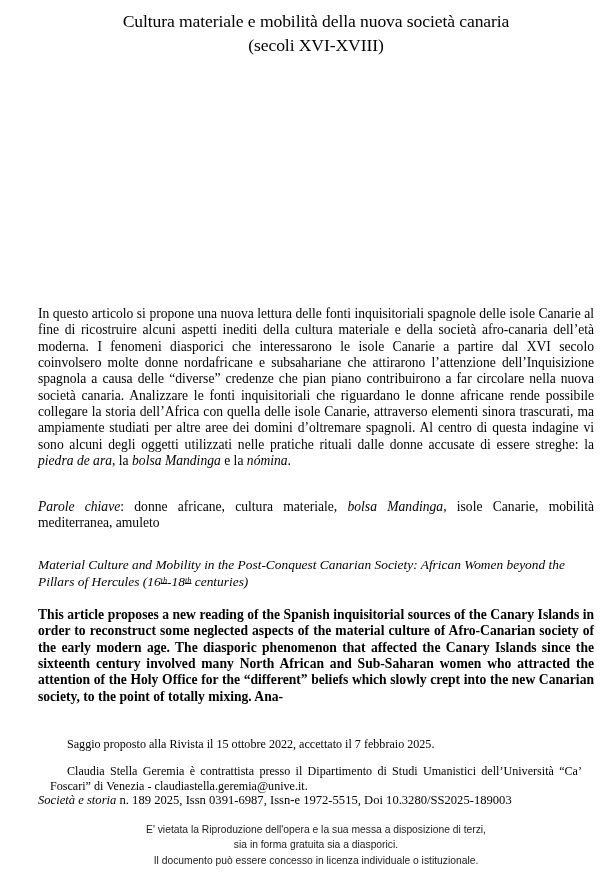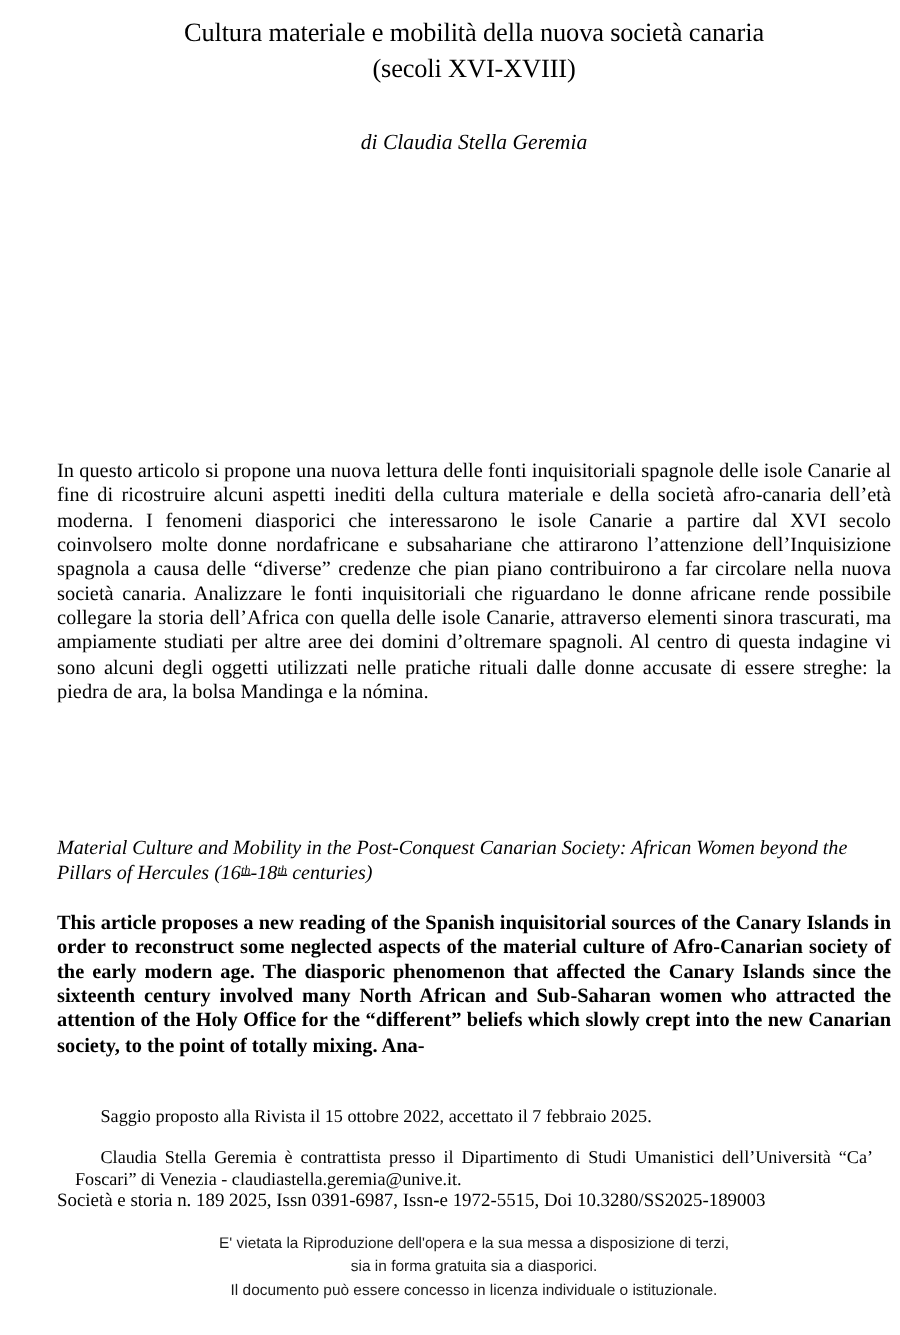--- a/index.html
+++ b/index.html
@@ -74,21 +74,21 @@
     text-align: left;
   }
   .abstract-en {
     top: 607px;
     font-size: 13.6px;
     line-height: 16.35px;
     text-align: justify;
     font-weight: bold;
   }
 
-  .it { }
+  .it { font-style: italic; }
   sup {
     font-size: 0.62em;
     vertical-align: 0.42em;
     line-height: 0;
     text-decoration: underline;
   }
 
   
   .footnote {
     position: absolute;
@@ -136,24 +136,24 @@
 </head>
 <body>
 
 <div class="page">
 
   <div class="title-block">
     <div class="title-line">Cultura materiale e mobilità della nuova società canaria</div>
     <div class="title-line">(secoli XVI-XVIII)</div>
   </div>
 
-  <div class="byline">di Claudia Stella Geremia</div>
 
   <div class="body-col abstract-it"><span>In questo articolo si propone una nuova lettura delle fonti inquisitoriali spagnole delle isole Canarie al fine di ricostruire alcuni aspetti inediti della cultura materiale e della società afro-canaria dell’età moderna. I fenomeni diasporici che interessarono le isole Canarie a partire dal XVI secolo coinvolsero molte donne nordafricane e subsahariane che attirarono l’attenzione dell’Inquisizione spagnola a causa delle “diverse” credenze che pian piano contribuirono a far circolare nella nuova società canaria. Analizzare le fonti inquisitoriali che riguardano le donne africane rende possibile collegare la storia dell’Africa con quella delle isole Canarie, attraverso elementi sinora trascurati, ma ampiamente studiati per altre aree dei domini d’oltremare spagnoli. Al centro di questa indagine vi sono alcuni degli oggetti utilizzati nelle pratiche rituali dalle donne accusate di essere streghe: la </span><span class="it">piedra de ara</span><span>, la </span><span class="it">bolsa Mandinga</span><span> e la </span><span class="it">nómina</span><span>.</span></div>
 
+  <div class="body-col keywords-it"><span class="it">Parole chiave</span><span>: </span><span>donne africane, cultura materiale, </span><span class="it">bolsa Mandinga</span><span>, isole Canarie, mobilità mediterranea, amuleto</span></div>
 
   <div class="body-col title-en"><span>Material Culture and Mobility in the Post-Conquest Canarian Society: African Women beyond the Pillars of Hercules (16</span><sup>th</sup><span>-18</span><sup>th</sup><span> centuries)</span></div>
 
   <div class="body-col abstract-en">This article proposes a new reading of the Spanish inquisitorial sources of the Canary Islands in order to reconstruct some neglected aspects of the material culture of Afro-Canarian society of the early modern age. The diasporic phenomenon that affected the Canary Islands since the sixteenth century involved many North African and Sub-Saharan women who attracted the attention of the Holy Office for the “different” beliefs which slowly crept into the new Canarian society, to the point of totally mixing. Ana-</div>
 
   <div class="footnote">
     <p>Saggio proposto alla Rivista il 15 ottobre 2022, accettato il 7 febbraio 2025.</p>
     <p class="cont">Claudia Stella Geremia è contrattista presso il Dipartimento di Studi Umanistici dell’Università “Ca’ Foscari” di Venezia - claudiastella.geremia@unive.it.</p>
   </div>
 

